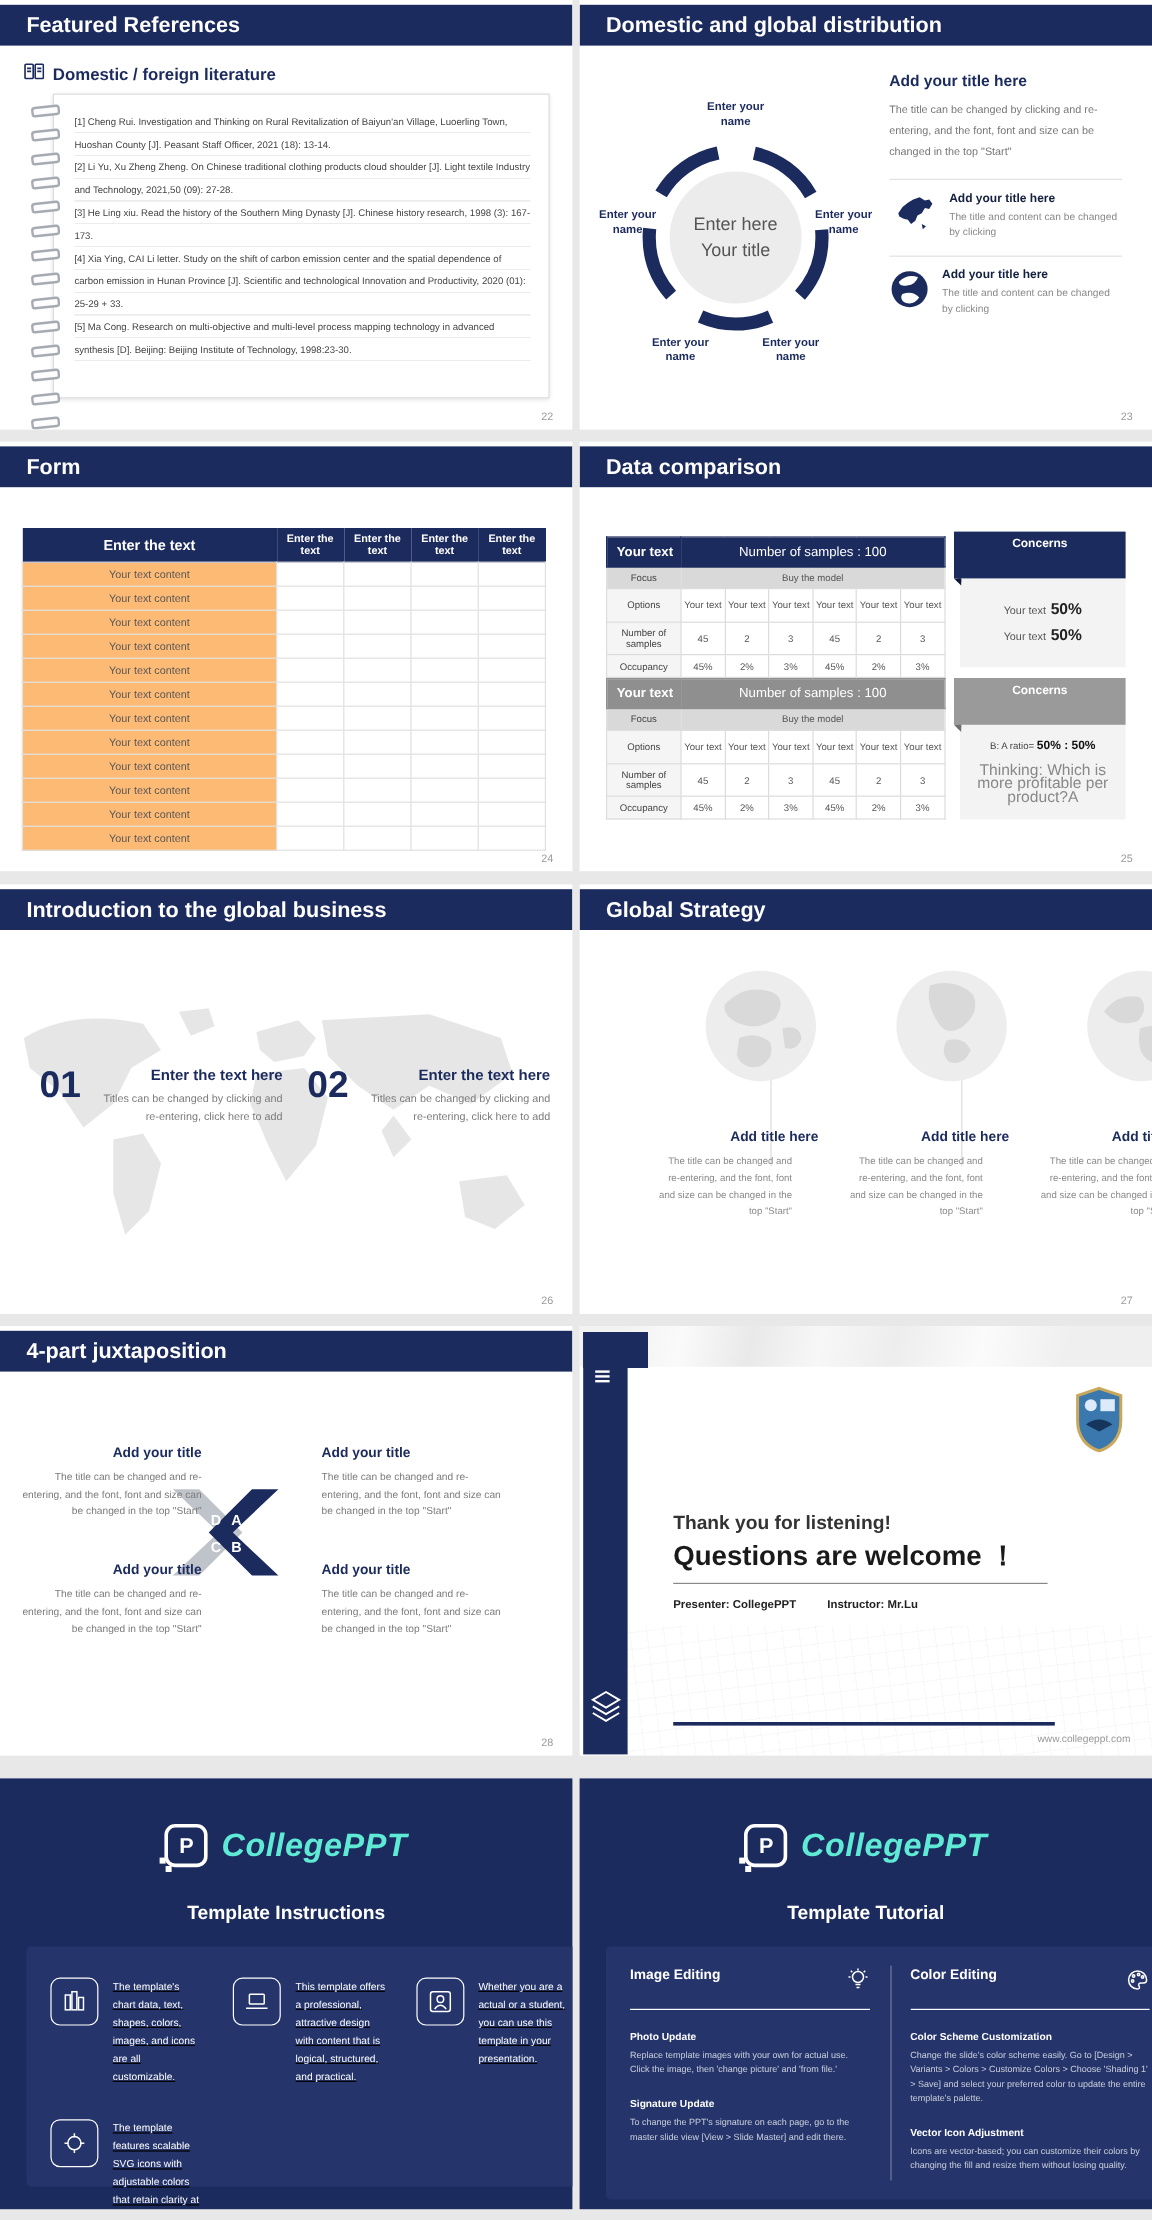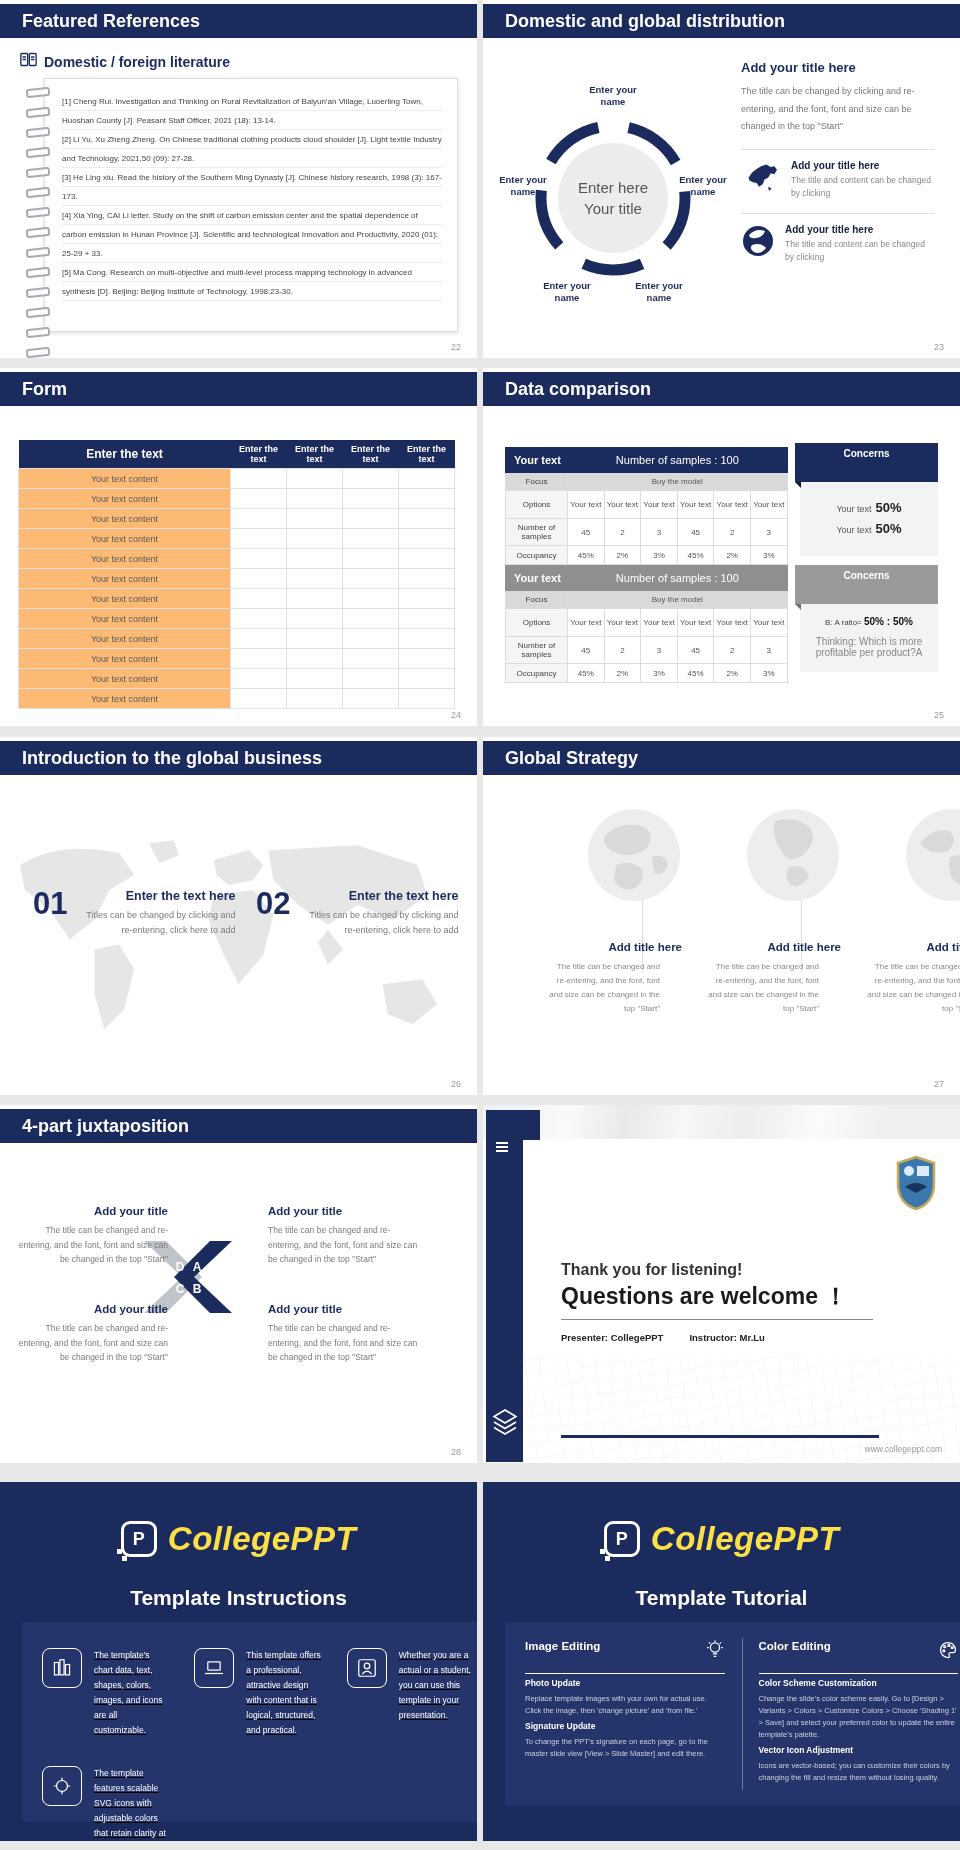--- a/index.html
+++ b/index.html
@@ -53,21 +53,21 @@
         text-align:center;line-height:21px;}
   .cban::after{content:"";position:absolute;left:0;top:100%;border:3px solid transparent;
                border-top-color:#0d1838;border-right-color:#0d1838;}
   .concern.g .cban{background:#9a9a9a;}
   .concern.g .cban::after{border-top-color:#6f6f6f;border-right-color:#6f6f6f;}
   .cbody{background:#f3f3f3;padding:12px 8px 14px;text-align:center;}
   .cline{font-size:9px;color:#555;margin:6px 0;}
   .cline b{font-size:13px;color:#222;margin-left:4px;}
   .cratio{font-size:8px;color:#444;}
   .cratio b{font-size:10px;color:#111;}
-  .cthink{font-size:10px;color:#888;line-height:11px;margin-top:9px;padding:0 6px;}
+  .cthink{font-size:13px;color:#888;line-height:11px;margin-top:9px;padding:0 6px;}
   
   .wmap{position:absolute;left:0;top:95px;width:477px;height:245px;}
   .numitem{position:absolute;display:flex;gap:10px;z-index:2;text-align:right;}
   .numitem .no{font-size:31px;font-weight:bold;color:#1c2b5e;line-height:30px;}
   .numitem .tt{font-size:12.5px;font-weight:bold;color:#1c2b5e;margin-bottom:5px;}
   .numitem .tb{font-size:9px;color:#7b7b7b;line-height:15px;width:158px;}
   
   .gcol{position:absolute;top:70px;width:159px;text-align:right;margin-left:40px;}
   .gcol .tt{font-size:11.5px;font-weight:bold;color:#1c2b5e;margin-top:34px;}
   .gcol .tb{font-size:8px;color:#8a8a8a;line-height:14px;margin-top:7px;padding:0 22px;}
@@ -98,33 +98,33 @@
                    repeating-linear-gradient(-7deg,rgba(0,0,0,0.025) 0 1px,transparent 1px 14px);}
   
   .dark{background:#1c2b5e;height:359px;}
   .logo{position:absolute;left:0;right:0;top:38px;display:flex;align-items:center;justify-content:center;gap:11px;}
   .logo-box{position:relative;width:30px;height:30px;border:3px solid #fff;border-radius:9px;
             display:flex;align-items:center;justify-content:center;}
   .logo-box b{color:#fff;font-size:18px;}
   .logo-box i{position:absolute;width:5px;height:5px;background:#fff;}
   .logo-box i.p1{left:-7px;bottom:0;}
   .logo-box i.p2{left:-2px;bottom:-7px;}
-  .wordmark{color:#fde047;font-size:33px;font-weight:bold;font-style:italic;letter-spacing:.5px;}
-  .dtitle{position:absolute;left:0;right:0;top:104px;text-align:center;color:#fff;font-size:21px;font-weight:bold;}
+  .wordmark{color:#5eead4;font-size:27px;font-weight:bold;font-style:italic;letter-spacing:.5px;}
+  .dtitle{position:absolute;left:0;right:0;top:104px;text-align:center;color:#fff;font-size:16px;font-weight:bold;}
   .panel{position:absolute;left:22px;top:140px;width:433px;background:#25356b;border-radius:4px;}
   .ins-grid{display:grid;grid-template-columns:1fr 1fr 1fr;gap:28px 24px;padding:26px 20px;text-decoration:underline;}
   .ins-item{display:flex;gap:12px;align-items:flex-start;}
   .icobox{width:38px;height:38px;border:1.5px solid #fff;border-radius:8px;flex-shrink:0;
           display:flex;align-items:center;justify-content:center;}
   .ins-item .tb{font-size:8.5px;line-height:15px;color:#fff;}
   .tut-grid{display:grid;grid-template-columns:1fr 1fr;column-gap:34px;padding:18px 20px 22px;position:relative;}
   .tut-grid::before{content:"";position:absolute;left:50%;top:16px;bottom:16px;width:1px;background:rgba(255,255,255,.35);}
   .thead{display:flex;align-items:flex-start;justify-content:space-between;border-bottom:1px solid #fff;padding-bottom:9px;}
   .thead b{color:#fff;font-size:11.5px;}
-  .tsub{margin-top:4px;font-size:8.5px;font-weight:bold;color:#fff;}
+  .tsub{margin-top:17px;font-size:8.5px;font-weight:bold;color:#fff;}
   .tbody{margin-top:5px;font-size:7.5px;line-height:12px;color:rgba(255,255,255,.74);}
 </style>
 </head>
 <body>
 
 <section class="cell" style="left:0;top:0">
   <header class="bar">
     <span>Featured References</span>
   </header>
   <div class="ref-head">

